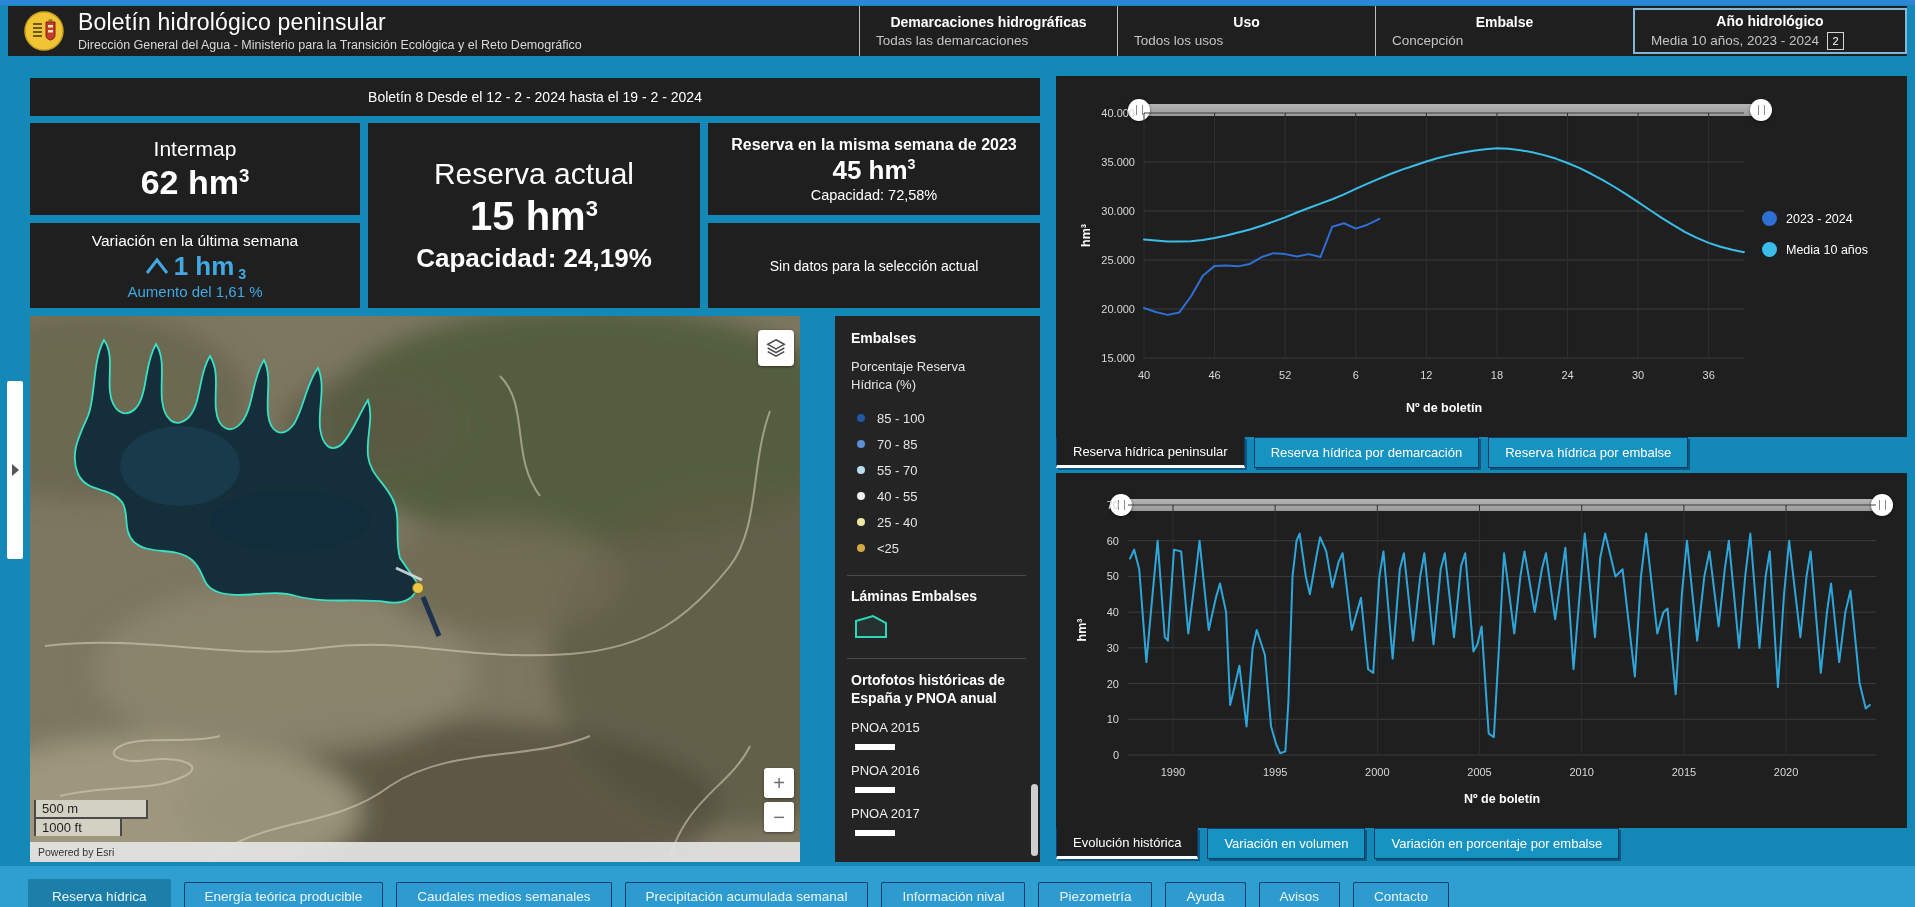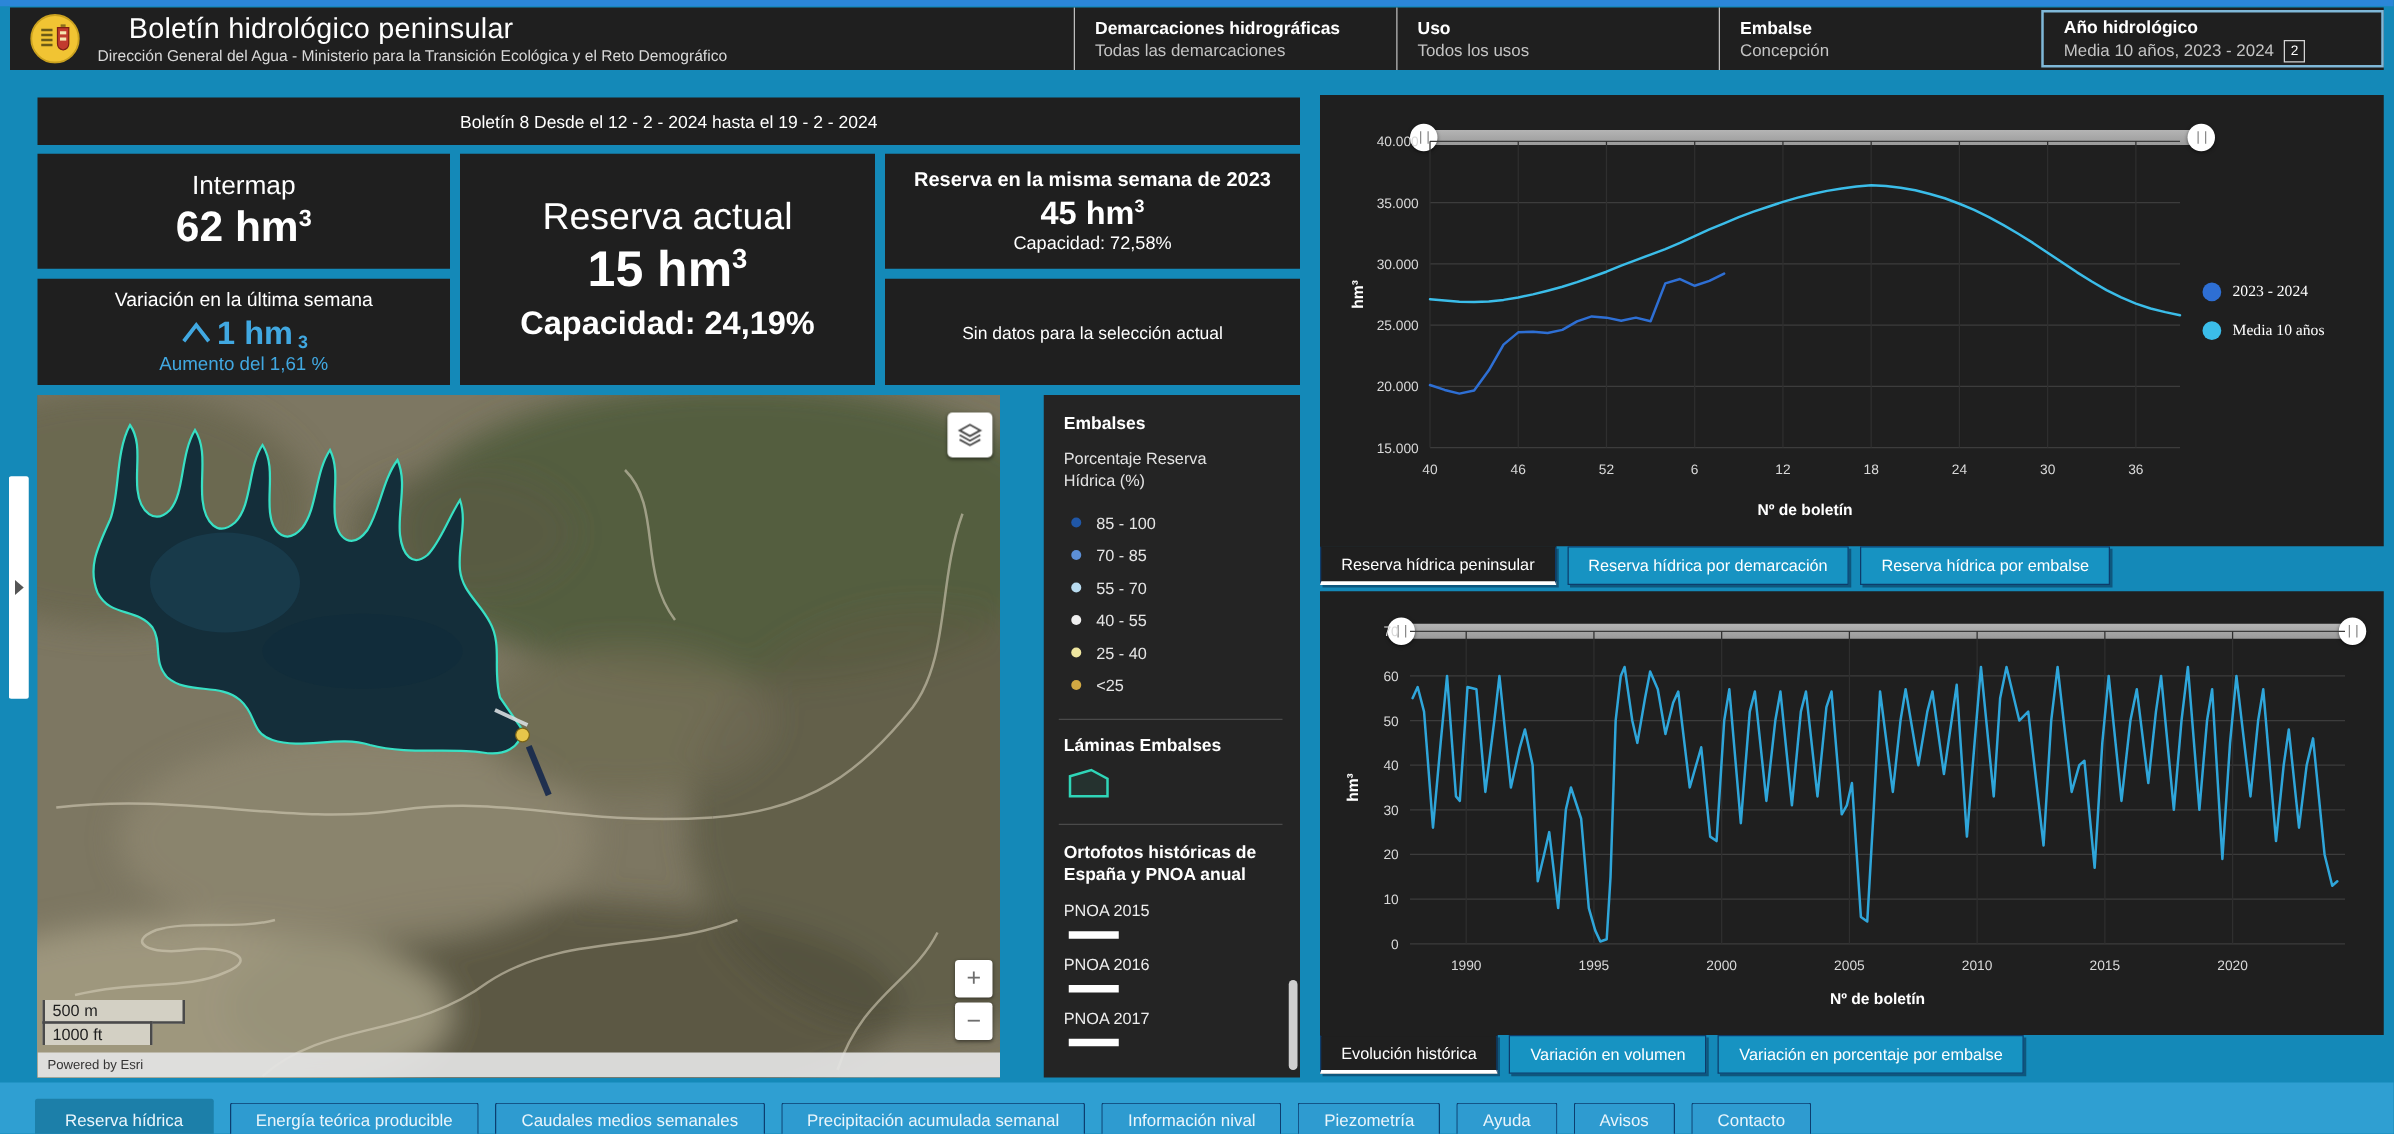--- a/index.html
+++ b/index.html
@@ -7,23 +7,23 @@
     width:1915px;height:907px;position:relative;overflow:hidden;
     background:#1489b8;font-family:"Liberation Sans",sans-serif;
     -webkit-font-smoothing:antialiased;
   }
   .abs{position:absolute;}
   
   #topstrip{left:0;top:0;width:1915px;height:5px;background:#2b86d8;}
   #header{left:8px;top:6px;width:1899px;height:50px;background:#1f1f1f;display:flex;align-items:center;}
   #logo{width:40px;height:40px;margin-left:16px;flex:0 0 auto;}
   #titles{margin-left:14px;}
-  #page-title{color:#fff;font-size:23px;letter-spacing:.2px;line-height:1.1;margin-left:25px;}
+  #page-title{color:#fff;font-size:23px;letter-spacing:.2px;line-height:1.1;}
   #page-subtitle{color:#d8d8d8;font-size:12.5px;margin-top:3px;}
-  #filters{margin-left:auto;display:flex;align-items:stretch;height:100%;}
+  #filters{margin-left:auto;display:flex;align-items:stretch;height:100%;text-align:center;}
   .filter{min-width:225px;padding:0 16px;display:flex;flex-direction:column;justify-content:center;gap:3px;border-left:1px solid #bdbdbd;cursor:pointer;}
   .filter .flabel{color:#fff;font-size:14px;font-weight:700;}
   .filter .fvalue{color:#c4c4c4;font-size:13.5px;display:flex;align-items:center;}
   .filter.selected{border:2px solid #7fb8d8;margin:2px 0;min-width:238px;}
   .fbadge{display:inline-flex;align-items:center;justify-content:center;width:15px;height:16px;border:1px solid #d4d4d4;color:#fff;font-size:11px;margin-left:8px;}
   
   #bulletin{left:30px;top:78px;width:1010px;height:38px;background:#1f1f1f;display:flex;align-items:center;justify-content:center;color:#fff;font-size:14px;}
   .card{background:#1f1f1f;color:#fff;display:flex;flex-direction:column;align-items:center;justify-content:center;text-align:center;}
   #card-capacity{left:30px;top:123px;width:330px;height:92px;}
   #card-capacity .ctitle{font-size:21px;}
@@ -81,21 +81,21 @@
   
   .slider{position:absolute;height:22px;}
   .slider-track{position:absolute;left:10px;right:10px;top:5px;height:12px;background:linear-gradient(#b4b4b4,#9a9a9a);border-radius:6px;cursor:pointer;}
   .slider-handle{position:absolute;top:0;width:22px;height:22px;border-radius:50%;background:#fff;box-shadow:0 1px 3px rgba(0,0,0,.55);display:flex;align-items:center;justify-content:center;cursor:ew-resize;}
   .slider-handle.left{left:-2px;}
   .slider-handle.right{right:-2px;}
   .grip{width:5px;height:10px;border-left:1.5px solid #8a8a8a;border-right:1.5px solid #8a8a8a;}
   #slider1{left:74px;top:23px;width:640px;}
   #slider2{left:56px;top:21px;width:779px;}
   
-  #chart1-legend{position:absolute;left:706px;top:150px;font-family:Liberation Serif, serif;}
+  #chart1-legend{position:absolute;left:706px;top:135px;}
   .cleg-row{display:flex;align-items:center;margin-bottom:16px;}
   .cleg-dot{width:15px;height:15px;border-radius:50%;margin-right:9px;flex:0 0 auto;}
   .cleg-label{color:#fff;font-size:12.5px;}
   
   .tabrow{left:1056px;height:31px;display:flex;align-items:stretch;gap:9px;}
   #chart1-tabs{top:437px;}
   #chart2-tabs{top:828px;}
   .ctab{display:flex;align-items:center;padding:0 16px;font-size:13px;color:#fff;background:#1793c2;border:1px solid #0d3c6b;box-shadow:2px 2px 0 rgba(8,38,66,.5);cursor:pointer;white-space:nowrap;}
   .ctab.active{background:#1f1f1f;border-bottom:3px solid #fff;border-top-color:#1f1f1f;}
   

